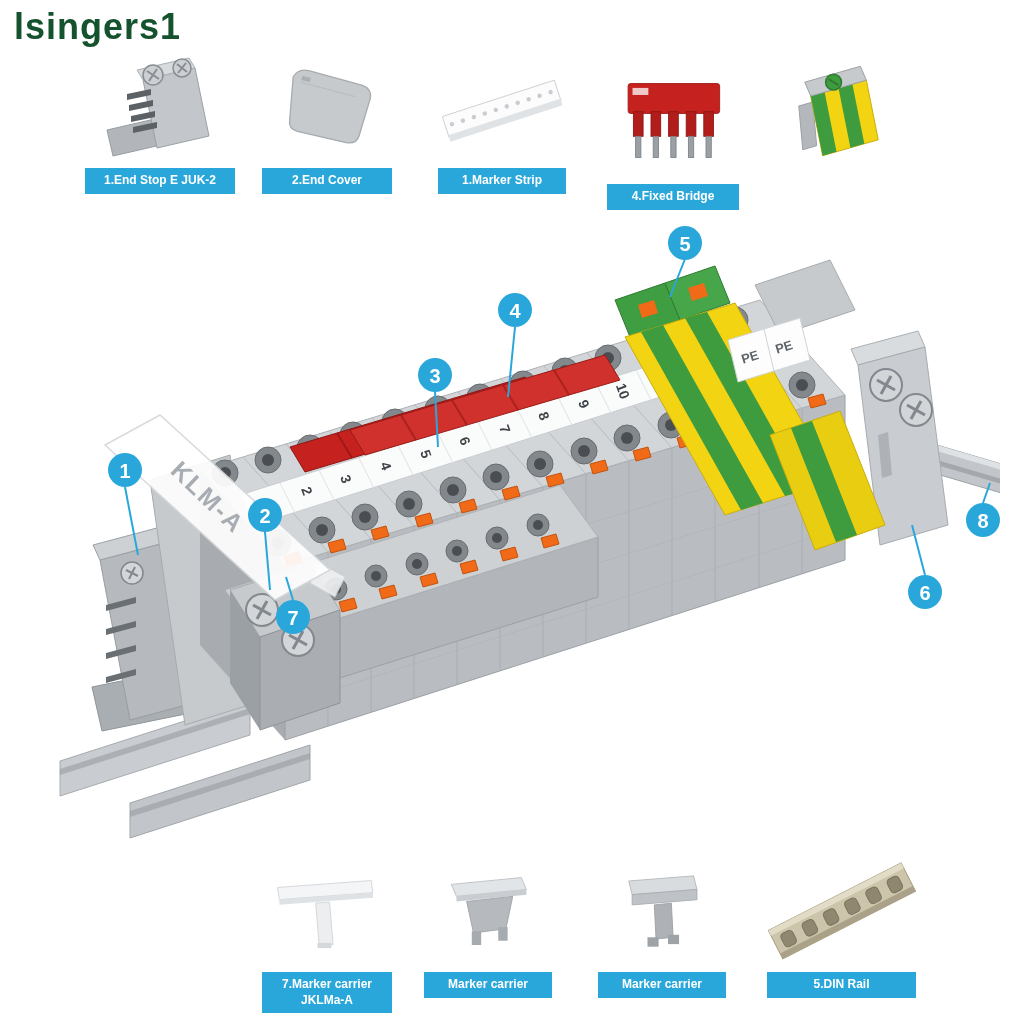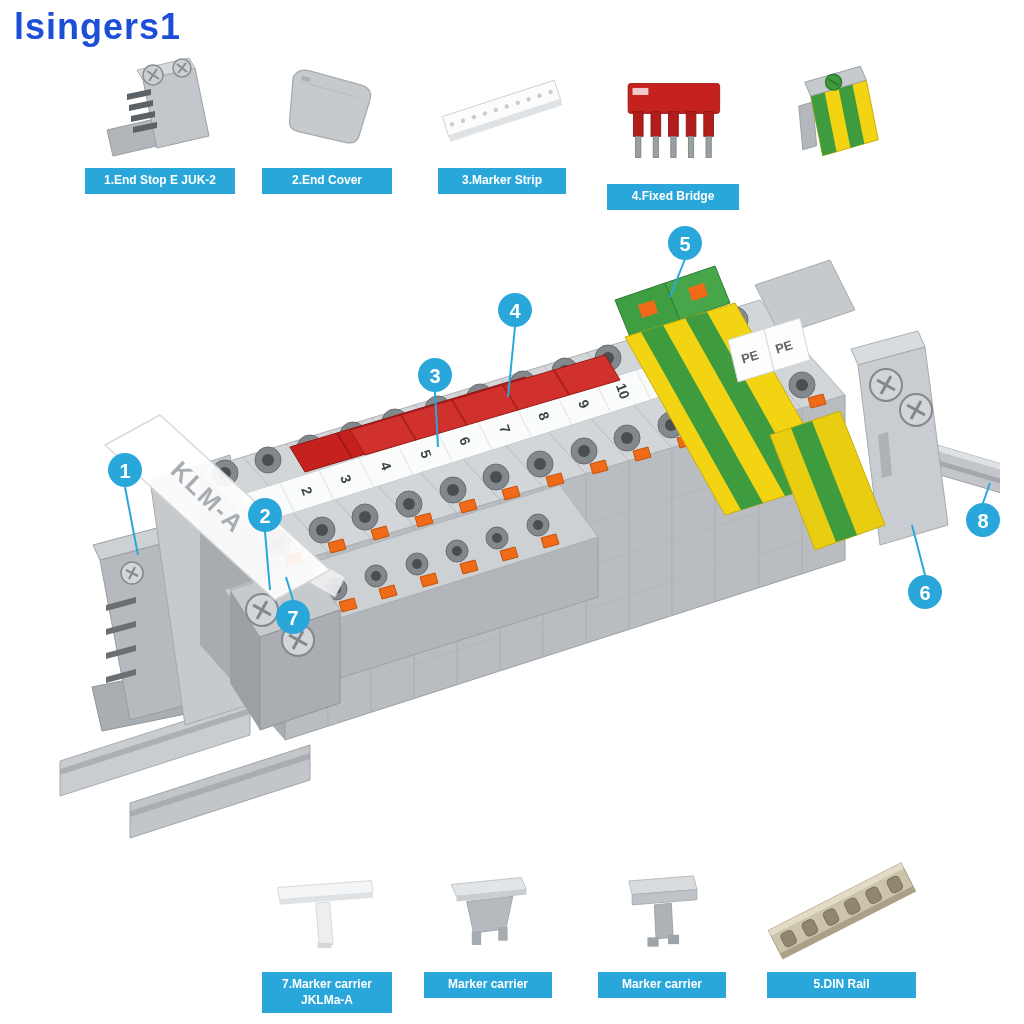--- a/index.html
+++ b/index.html
@@ -1,18 +1,18 @@
 <!DOCTYPE html>
 <html style="--accent: #2aa7da; --bridge-red: #c5211f; --ground-green: #3e9c3e; --ground-yellow: #f2d412;"><head>
 <meta charset="utf-8">
 <style>
   html,body{margin:0;padding:0;}
   body{width:1024px;height:1024px;background:#ffffff;font-family:"Liberation Sans",sans-serif;}
   .page{position:relative;width:1024px;height:1024px;background:#fff;overflow:hidden;}
-  .watermark{position:absolute;left:14px;top:6px;font-size:36px;font-weight:bold;color:#1d4ed8;letter-spacing:1px;}
+  .watermark{position:absolute;left:14px;top:6px;font-size:36px;font-weight:bold;color:#14532d;letter-spacing:1px;}
   .card{position:absolute;display:flex;flex-direction:column;}
   .thumb{height:120px;display:flex;align-items:center;justify-content:center;background:#fff;}
   .card.bottom .thumb{height:124px;}
   .thumb svg{width:100%;height:100%;}
   .label{background:var(--accent,#2aa7da);color:#fff;font-size:12px;font-weight:700;text-align:center;line-height:1.3;padding:5px 13px;}
   .diagram{position:absolute;left:40px;top:225px;width:960px;height:620px;}
   .callout circle{fill:var(--accent,#2aa7da);}
   .callout text{fill:#fff;font-weight:bold;font-size:20px;text-anchor:middle;dominant-baseline:central;font-family:"Liberation Sans",sans-serif;}
   .callout-line{stroke:var(--accent,#2aa7da);stroke-width:2;}
   .strip-num{fill:#3f4448;font-size:14px;font-weight:bold;text-anchor:middle;dominant-baseline:central;font-family:"Liberation Sans",sans-serif;}
@@ -72,21 +72,21 @@
               <circle cx="68" cy="60" r="2.6"></circle>
               <circle cx="81.5" cy="60" r="2.6"></circle>
             <circle cx="95" cy="60" r="2.6"></circle>
               <circle cx="108.5" cy="60" r="2.6"></circle>
               <circle cx="122" cy="60" r="2.6"></circle>
             <circle cx="135.5" cy="60" r="2.6"></circle>
           </g>
         </g>
       </svg>
     </div>
-    <div class="label">3.Marker Strip</div>
+    <div class="label">1.Marker Strip</div>
   </div>
 
   <div class="card" style="left:607px;top:64px;width:132px">
     <div class="thumb">
       <svg viewBox="0 0 150 120">
         <rect x="24" y="14" width="104" height="34" rx="3" fill="#c5211f" stroke="#9e1a18"></rect>
         <rect x="29" y="19" width="18" height="8" fill="#efc9c8"></rect>
         <g>
           <rect x="30" y="46" width="11" height="28" fill="#b01d1b" stroke="#8f1513"></rect>
             <rect x="32.5" y="74" width="6" height="24" fill="#9aa0a4" stroke="#7d8387"></rect>

